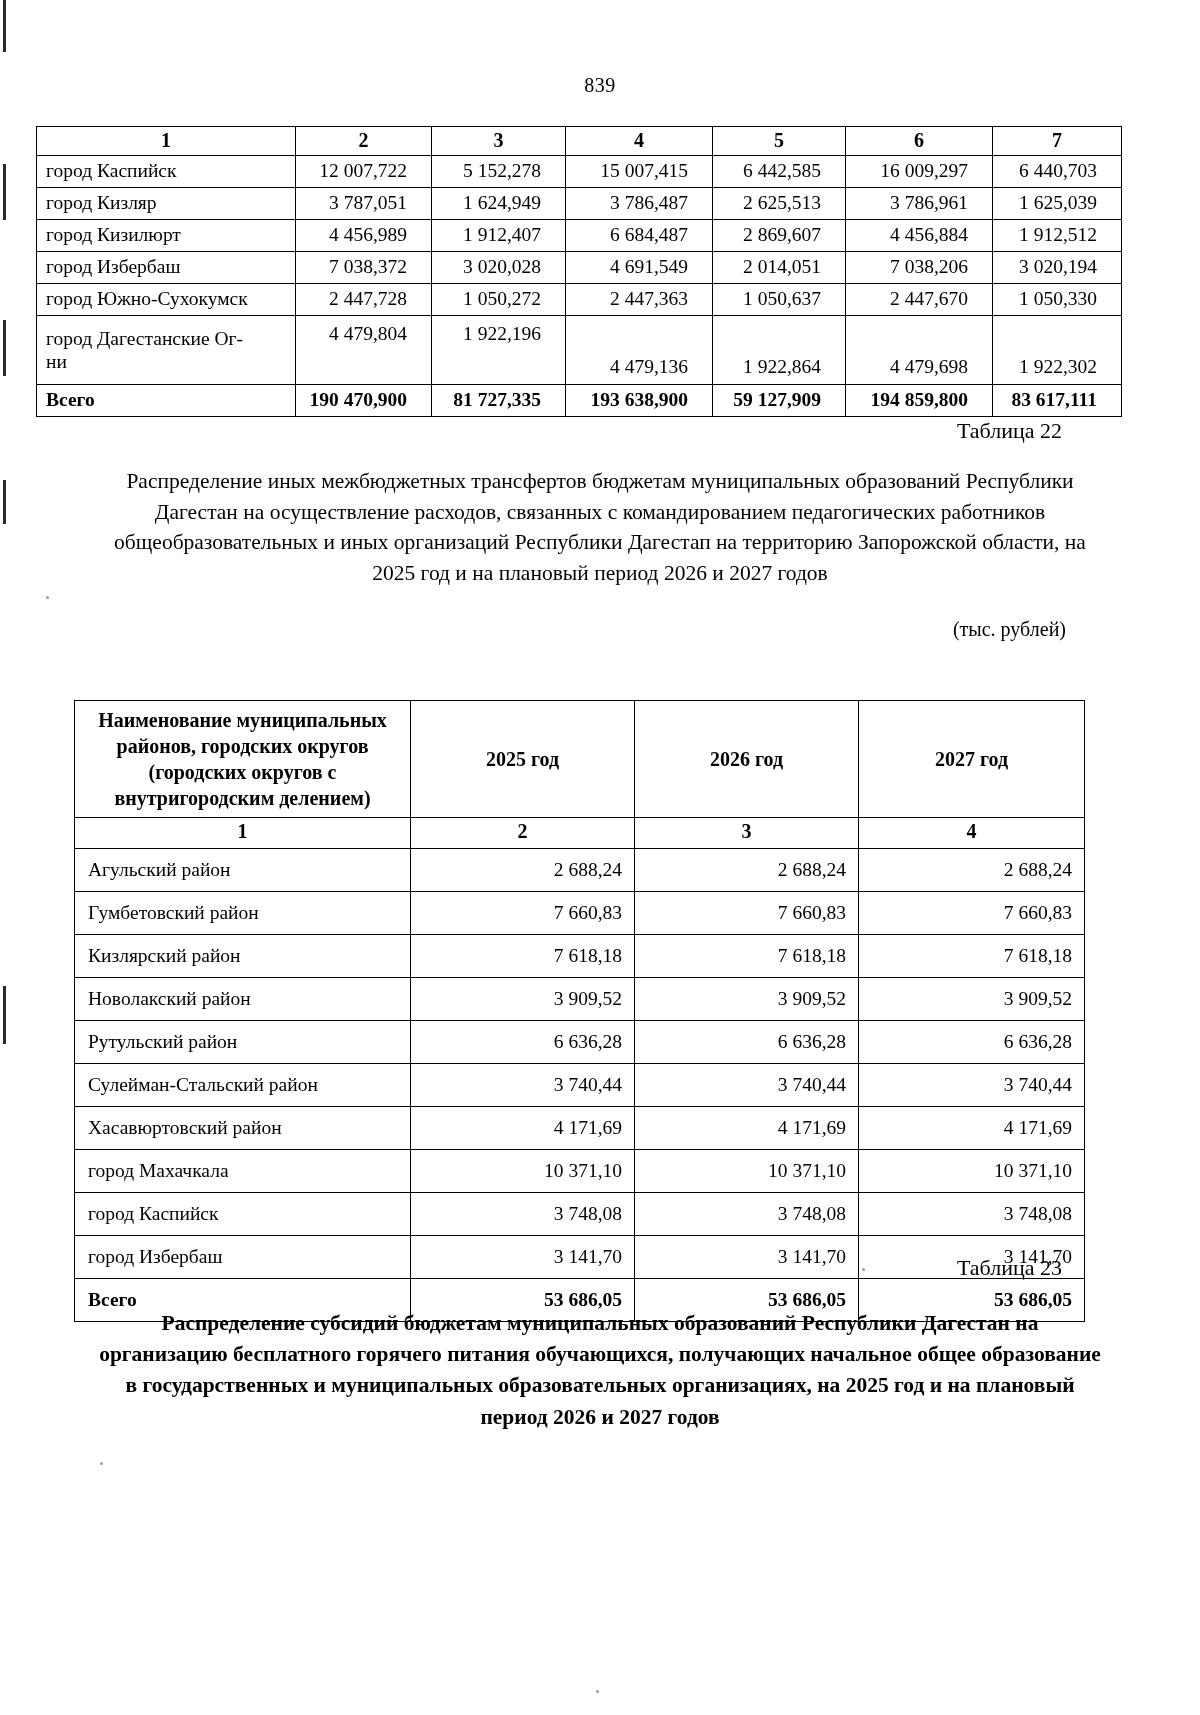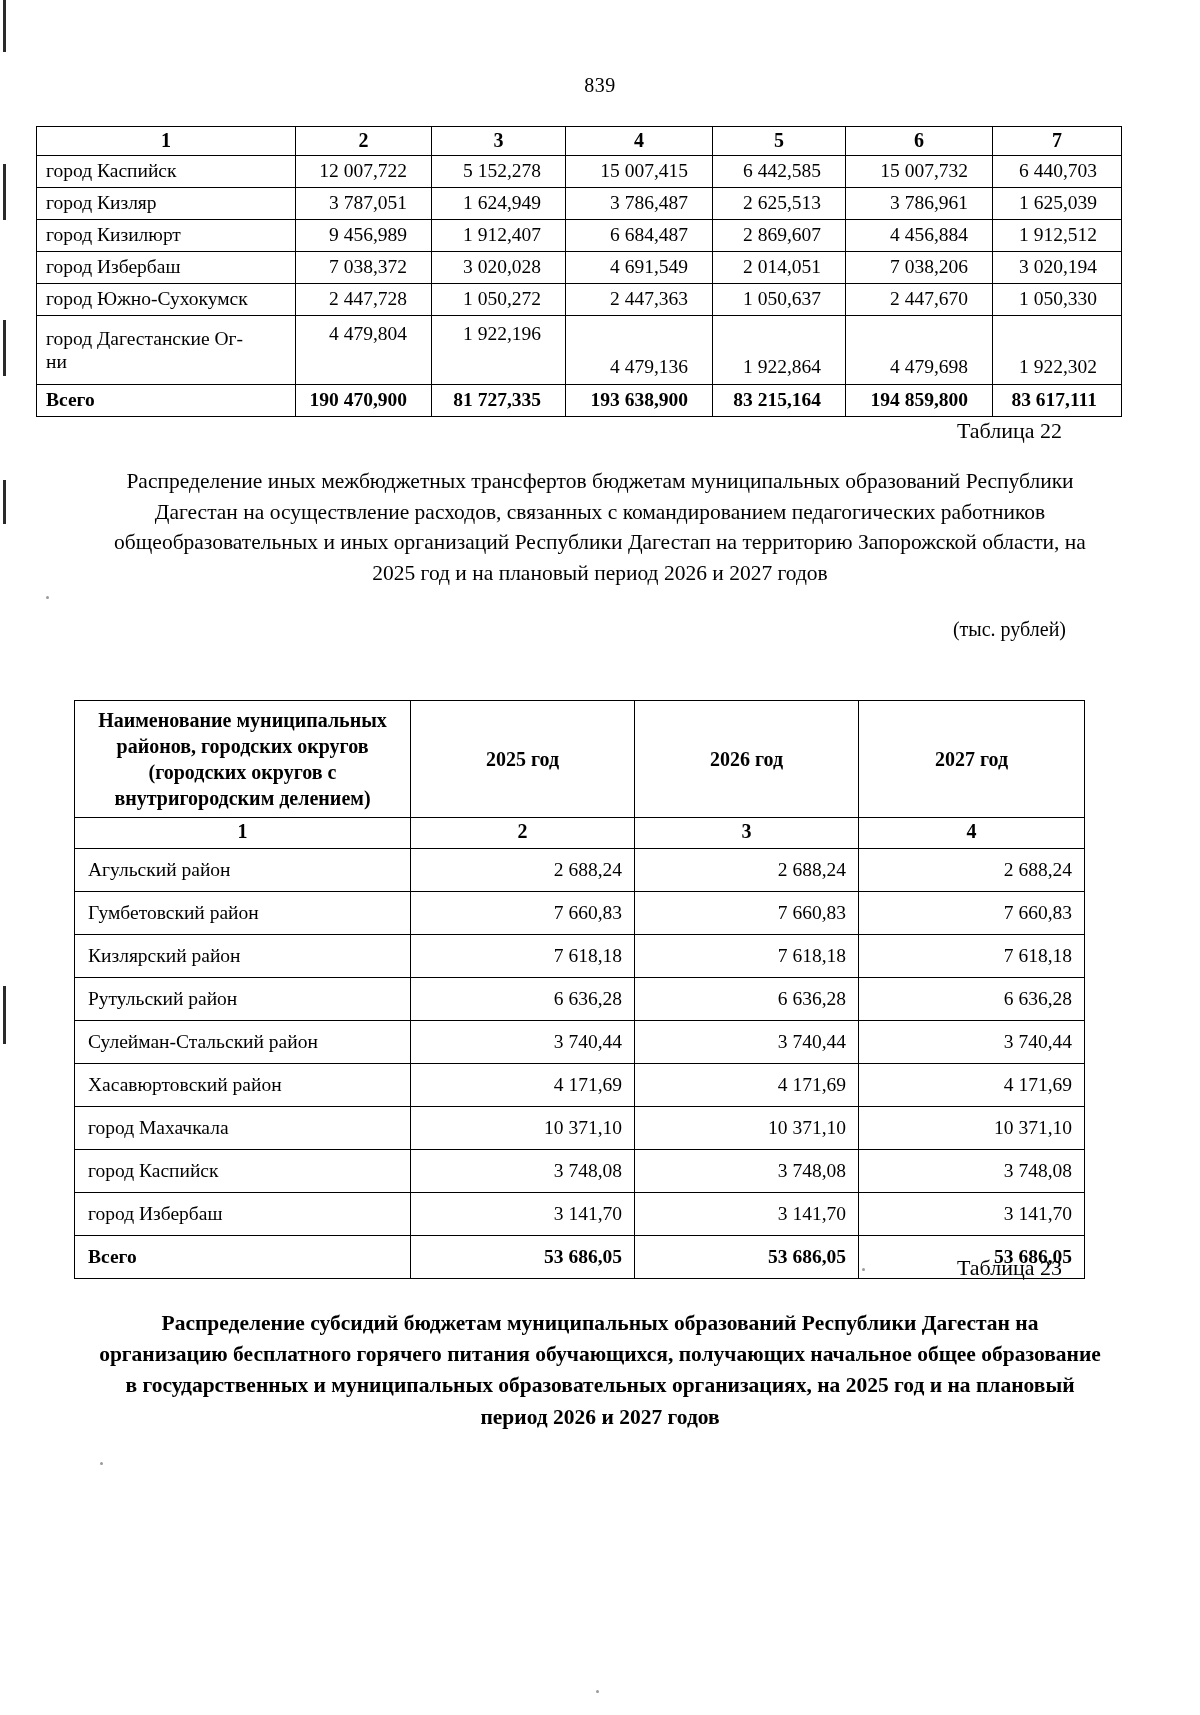--- a/index.html
+++ b/index.html
@@ -208,35 +208,35 @@
         <th class="colnum">7</th>
       </tr>
     </thead>
     <tbody>
       <tr>
         <td class="name">город Каспийск</td>
         <td class="num">12 007,722</td>
         <td class="num">5 152,278</td>
         <td class="num">15 007,415</td>
         <td class="num">6 442,585</td>
-        <td class="num">15 007,732</td>
+        <td class="num">16 009,297</td>
         <td class="num">6 440,703</td>
       </tr>
       <tr>
         <td class="name">город Кизляр</td>
         <td class="num">3 787,051</td>
         <td class="num">1 624,949</td>
         <td class="num">3 786,487</td>
         <td class="num">2 625,513</td>
         <td class="num">3 786,961</td>
         <td class="num">1 625,039</td>
       </tr>
       <tr>
         <td class="name">город Кизилюрт</td>
-        <td class="num">9 456,989</td>
+        <td class="num">4 456,989</td>
         <td class="num">1 912,407</td>
         <td class="num">6 684,487</td>
         <td class="num">2 869,607</td>
         <td class="num">4 456,884</td>
         <td class="num">1 912,512</td>
       </tr>
       <tr>
         <td class="name">город Избербаш</td>
         <td class="num">7 038,372</td>
         <td class="num">3 020,028</td>
@@ -262,21 +262,21 @@
         <td class="num" style="vertical-align:bottom;padding-bottom:6px;">4 479,136</td>
         <td class="num" style="vertical-align:bottom;padding-bottom:6px;">1 922,864</td>
         <td class="num" style="vertical-align:bottom;padding-bottom:6px;">4 479,698</td>
         <td class="num" style="vertical-align:bottom;padding-bottom:6px;">1 922,302</td>
       </tr>
       <tr class="total">
         <td class="name">Всего</td>
         <td class="num">190 470,900</td>
         <td class="num">81 727,335</td>
         <td class="num">193 638,900</td>
-        <td class="num">83 215,164</td>
+        <td class="num">59 127,909</td>
         <td class="num">194 859,800</td>
         <td class="num">83 617,111</td>
       </tr>
     </tbody>
   </table>
 
   <div class="tablabel" style="top:418px;">Таблица 22</div>
   <div class="tbl-title" style="top:466px;">Распределение иных межбюджетных трансфертов бюджетам муниципальных образований Республики Дагестан на осуществление расходов, связанных с командированием педагогических работников общеобразовательных и иных организаций Республики Дагестап на территорию Запорожской области, на 2025 год и на плановый период 2026 и 2027 годов</div>
   <div class="units-note" style="top:618px;">(тыс. рублей)</div>
 
@@ -314,20 +314,26 @@
         <td class="num">7 660,83</td>
         <td class="num">7 660,83</td>
       </tr>
       <tr>
         <td class="name">Кизлярский район</td>
         <td class="num">7 618,18</td>
         <td class="num">7 618,18</td>
         <td class="num">7 618,18</td>
       </tr>
       <tr>
+        <td class="name">Новолакский район</td>
+        <td class="num">3 909,52</td>
+        <td class="num">3 909,52</td>
+        <td class="num">3 909,52</td>
+      </tr>
+      <tr>
         <td class="name">Рутульский район</td>
         <td class="num">6 636,28</td>
         <td class="num">6 636,28</td>
         <td class="num">6 636,28</td>
       </tr>
       <tr>
         <td class="name">Сулейман-Стальский район</td>
         <td class="num">3 740,44</td>
         <td class="num">3 740,44</td>
         <td class="num">3 740,44</td>

